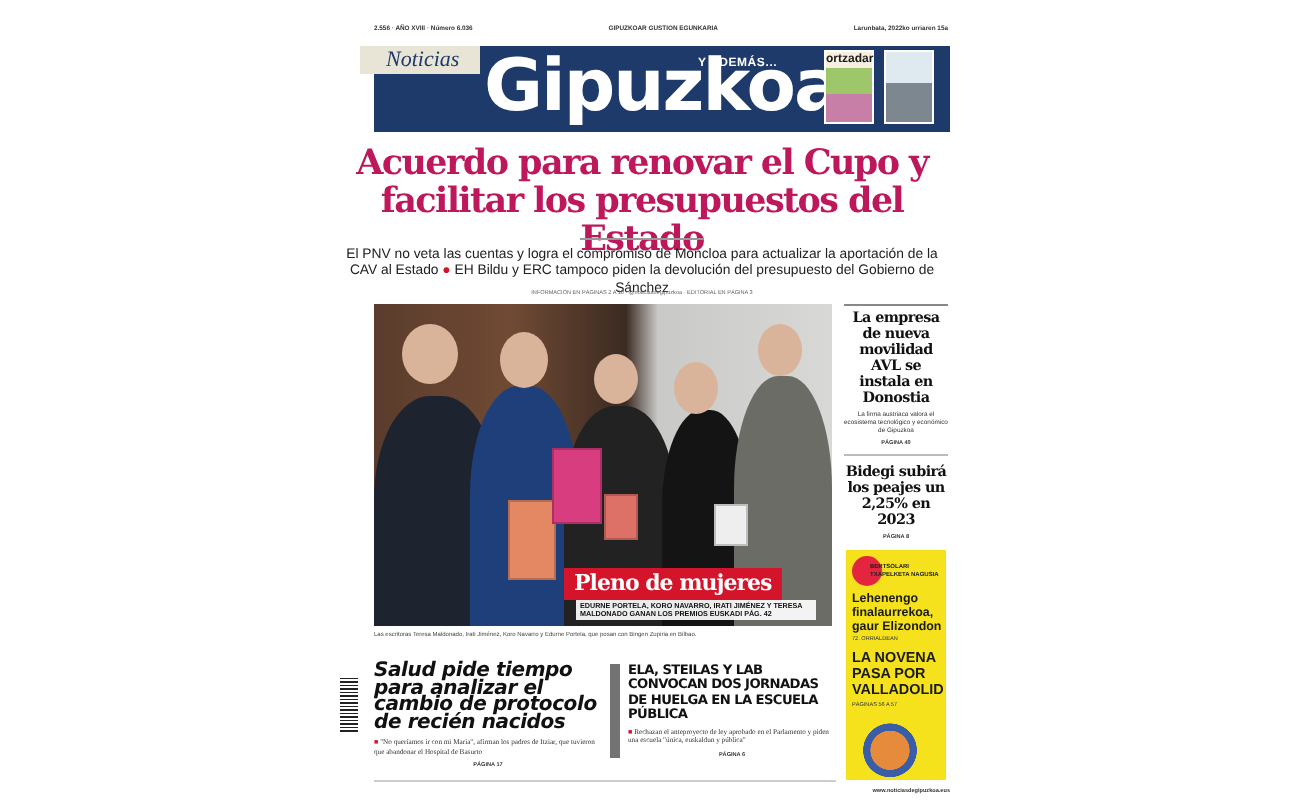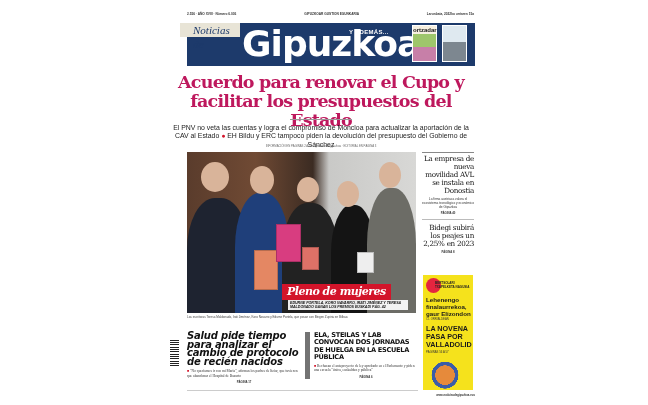--- a/index.html
+++ b/index.html
@@ -22,21 +22,21 @@
   .thumb2 { left: 283px; background: linear-gradient(#dfe9f0 0 45%, #7d8790 45% 100%); }
 
   
   .headline { position: absolute; top: 63px; left: 0; width: 322px; text-align: center; font-family: "DejaVu Serif", serif; font-weight: bold; font-size: 17.5px; line-height: 19px; color: #be185d; letter-spacing: -0.8px; }
   .hl-rule { position: absolute; top: 109px; left: 130px; width: 62px; border-top: 1px solid #999; }
   .subhead { position: absolute; top: 114px; left: 10px; width: 302px; text-align: center; font-size: 6.9px; line-height: 8.4px; color: #222; }
   .dot-red { color: #d3142a; }
   .ref-line { position: absolute; top: 134px; left: 0; width: 322px; text-align: center; font-size: 2.8px; color: #666; }
 
   
-  .photo { position: absolute; top: 142px; left: 27px; width: 229px; height: 161px; overflow: hidden; background: linear-gradient(90deg, #5a3c2c 0%, #704a34 30%, #3b2b22 55%, #c9c9c7 62%, #d8d8d6 100%); font-style: italic; }
+  .photo { position: absolute; top: 142px; left: 27px; width: 229px; height: 161px; overflow: hidden; background: linear-gradient(90deg, #5a3c2c 0%, #704a34 30%, #3b2b22 55%, #c9c9c7 62%, #d8d8d6 100%); }
   .person { position: absolute; bottom: 0; border-radius: 45% 45% 0 0; }
   .head { position: absolute; border-radius: 50%; background: #d9b49a; }
   .p1 { left: 0; width: 62px; height: 115px; background: #1e2330; }
   .h1 { left: 14px; top: 10px; width: 28px; height: 30px; }
   .p2 { left: 48px; width: 54px; height: 120px; background: #1f3f7a; }
   .h2 { left: 63px; top: 14px; width: 24px; height: 28px; }
   .p3 { left: 95px; width: 56px; height: 110px; background: #222222; }
   .h3 { left: 110px; top: 25px; width: 22px; height: 25px; }
   .p4 { left: 144px; width: 44px; height: 108px; background: #141414; }
   .h4 { left: 150px; top: 29px; width: 22px; height: 26px; }
@@ -47,21 +47,21 @@
   .b2 { left: 89px; top: 72px; width: 25px; height: 38px; background: #d83d80; }
   .b3 { left: 115px; top: 95px; width: 17px; height: 23px; background: #dd7167; }
   .b4 { left: 170px; top: 100px; width: 17px; height: 21px; background: #eeeeee; }
   .pleno { position: absolute; left: 95px; top: 132px; padding: 1px 5px; background: #d3142a; color: #fff; font-family: "DejaVu Serif", serif; font-weight: bold; font-size: 11px; line-height: 14px; letter-spacing: -0.5px; }
   .pleno-sub { position: absolute; left: 101px; top: 148px; width: 120px; background: rgba(255,255,255,0.92); color: #111; font-size: 3.6px; font-weight: bold; line-height: 4.4px; padding: 0.5px 2px; }
   .photo-caption { position: absolute; top: 305px; left: 27px; width: 229px; font-size: 3px; color: #444; white-space: nowrap; overflow: hidden; }
 
   
   .rcol { position: absolute; left: 262px; top: 142px; width: 52px; }
   .rcol .rule { border-top: 1px solid #888; margin-bottom: 2px; }
-  .r-head { font-family: "DejaVu Serif", serif; font-weight: normal; font-size: 7.2px; line-height: 8px; text-align: right; color: #111; letter-spacing: -0.3px; }
+  .r-head { font-family: "DejaVu Serif", serif; font-weight: bold; font-size: 7.2px; line-height: 8px; text-align: center; color: #111; letter-spacing: -0.3px; }
   .r-body { font-size: 3.2px; line-height: 4px; text-align: center; color: #333; margin-top: 2px; }
   .r-ref { font-size: 2.8px; text-align: center; font-weight: bold; color: #333; margin-top: 2px; }
   .r-div { border-top: 1px solid #bbb; margin: 4px 0; }
 
   .promo { position: absolute; left: 263px; top: 265px; width: 50px; height: 115px; background: #f5e21c; overflow: hidden; }
   .promo-circle { position: absolute; left: 3px; top: 3px; width: 15px; height: 15px; border-radius: 50%; background: #e4253f; }
   .promo-tag { position: absolute; left: 12px; top: 7px; font-size: 3px; font-weight: bold; line-height: 3.6px; color: #222; }
   .promo-h1 { position: absolute; left: 3px; top: 22px; width: 46px; font-size: 6.2px; font-weight: bold; line-height: 6.8px; color: #1a1a1a; }
   .promo-ref1 { position: absolute; left: 3px; top: 42px; font-size: 2.8px; color: #333; }
   .promo-h2 { position: absolute; left: 3px; top: 50px; width: 46px; font-size: 7.2px; font-weight: bold; line-height: 7.8px; color: #1a1a1a; }

